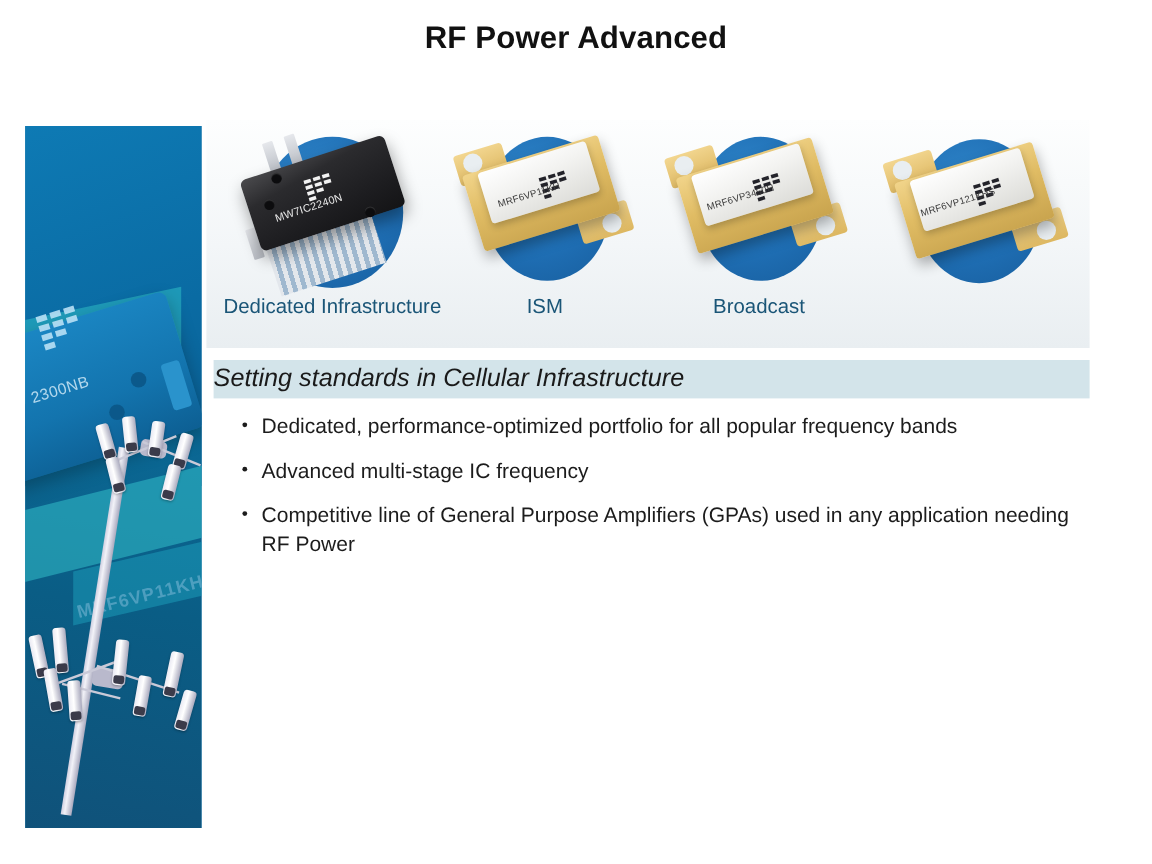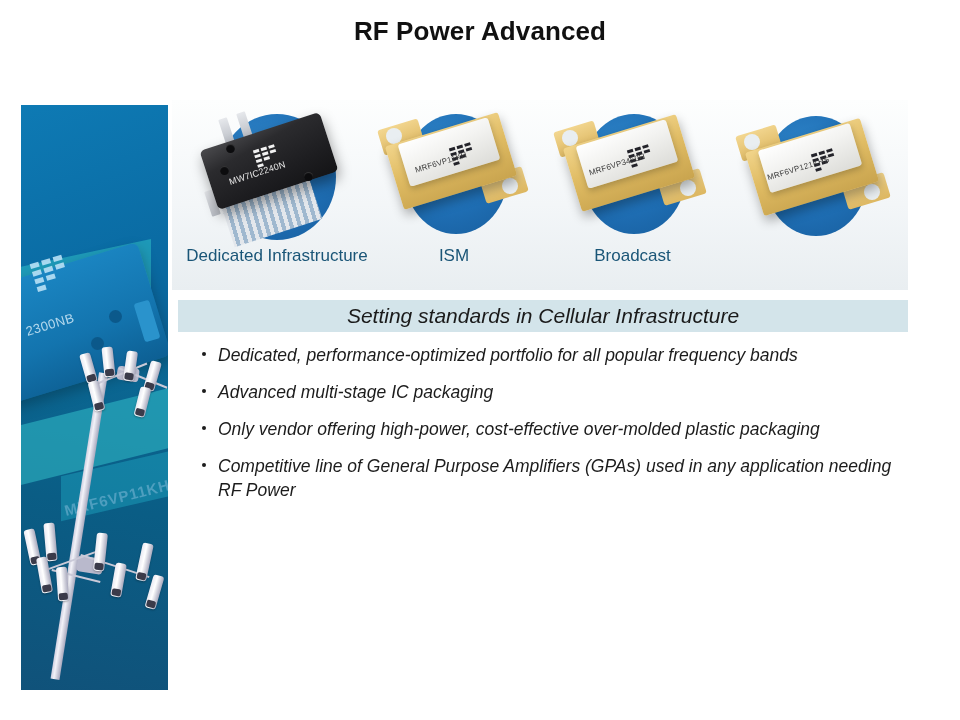--- a/index.html
+++ b/index.html
@@ -255,32 +255,31 @@
     position: absolute;
     left: 178px; top: 300px;
     width: 730px; height: 32px;
     background: #d3e4ea;
   }
   #banner-text {
     position: absolute;
     left: 0; top: 0;
     width: 730px;
     line-height: 32px;
-    text-align: center;
+    text-align: left;
     font-style: italic;
     font-size: 21px;
     color: #1a1a1a;
   }
 
   
   #bullet-list {
     position: absolute;
     left: 200px; top: 343px;
     width: 710px;
-    font-style: italic;
   }
   .bullet-item {
     position: relative;
     padding-left: 18px;
     margin-bottom: 13px;
     font-size: 17.5px;
     line-height: 24px;
     color: #1c1c1c;
   }
   .bullet-dot {
@@ -504,25 +503,21 @@
     <div id="banner-text">Setting standards in Cellular Infrastructure</div>
   </div>
 
   <div id="bullet-list">
     <div class="bullet-item">
       <span class="bullet-dot"></span>
       <span>Dedicated, performance-optimized portfolio for all popular frequency bands</span>
     </div>
     <div class="bullet-item">
       <span class="bullet-dot"></span>
-      <span>Advanced multi-stage IC packaging</span>
-    </div>
-    <div class="bullet-item">
-      <span class="bullet-dot"></span>
-      <span>Only vendor offering high-power, cost-effective over-molded plastic packaging</span>
+      <span>Advanced multi-stage IC frequency</span>
     </div>
     <div class="bullet-item">
       <span class="bullet-dot"></span>
       <span>Competitive line of General Purpose Amplifiers (GPAs) used in any application needing RF Power</span>
     </div>
   </div>
 
 </div>
 
 </body></html>

